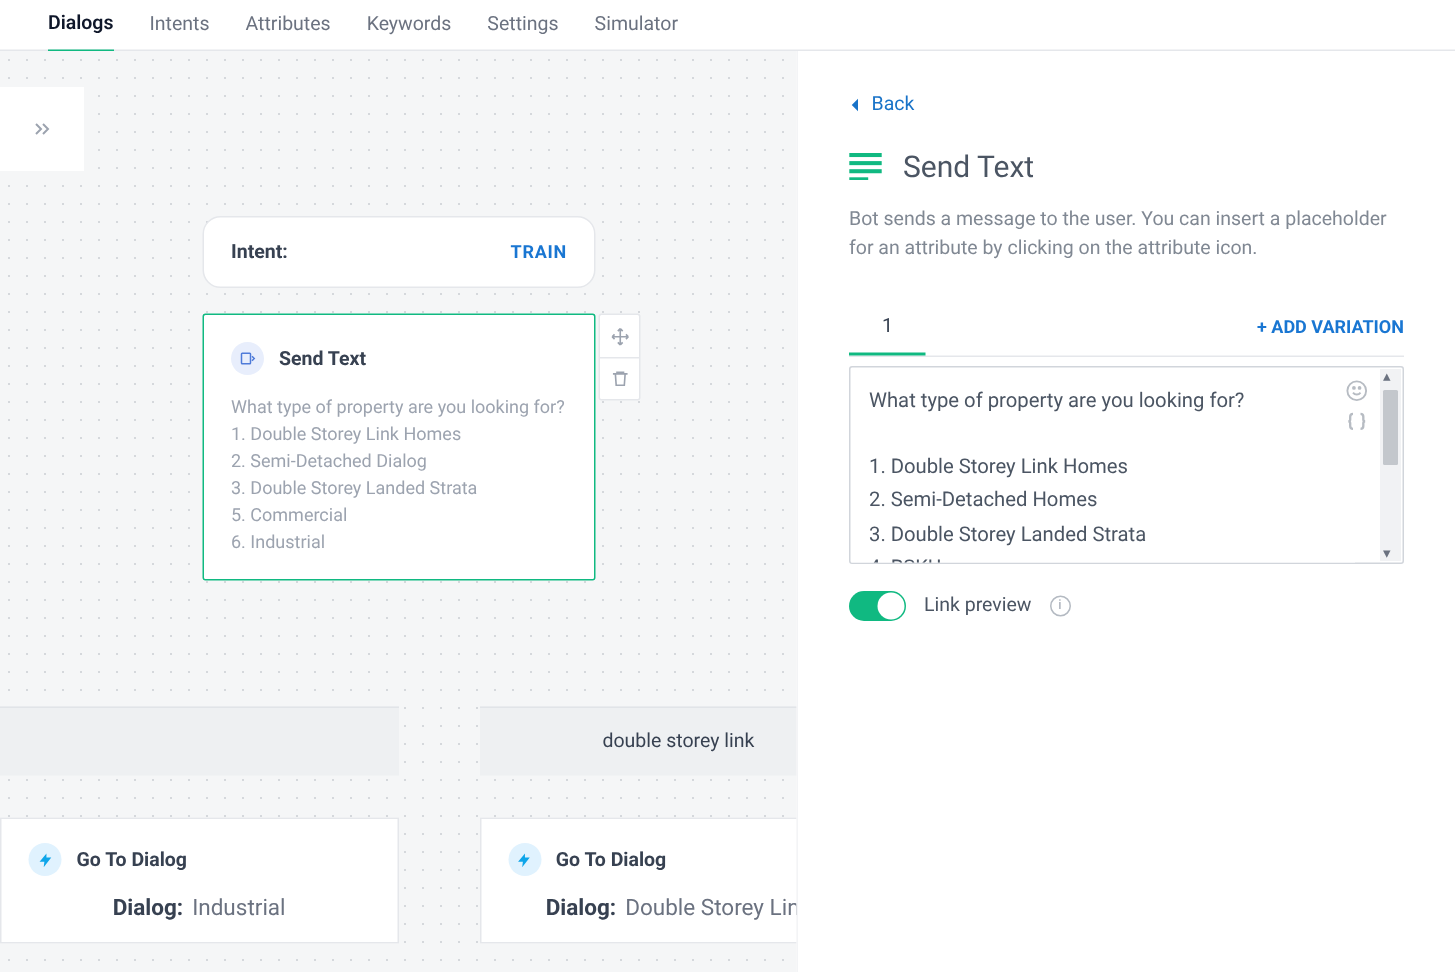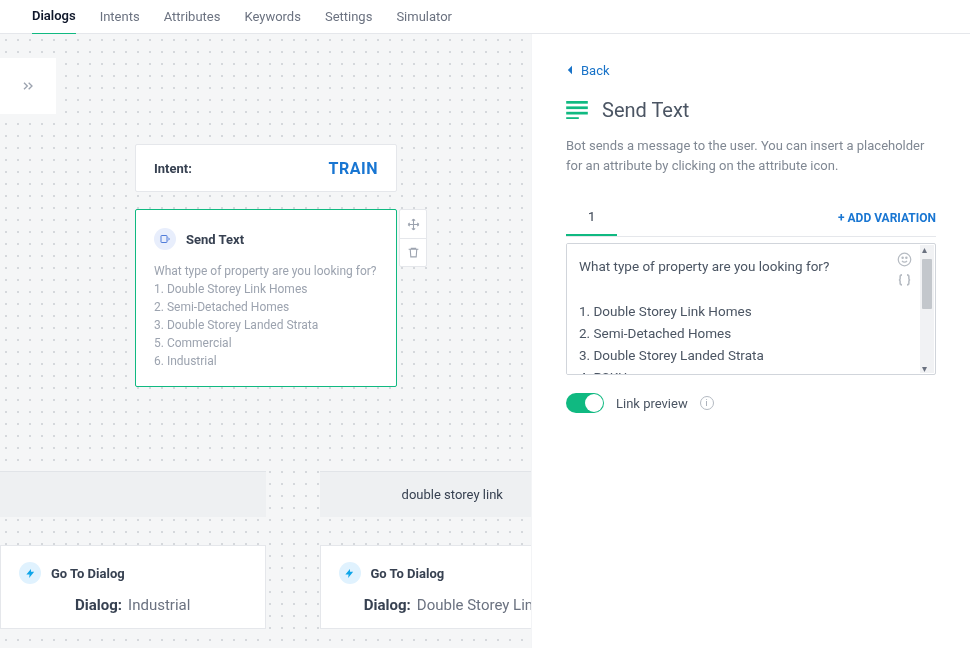--- a/index.html
+++ b/index.html
@@ -54,28 +54,28 @@
     cursor: pointer;
   }
   .intent-card {
     position: absolute;
     top: 110px;
     left: 135px;
     width: 262px;
     height: 48px;
     background: #fff;
     border: 1px solid #e5e7eb;
-    border-radius: 2px;
+    border-radius: 12px;
     display: flex;
     align-items: center;
     justify-content: space-between;
     padding: 0 18px;
   }
   .intent-card .label { font-weight: 700; font-size: 13px; color: #374151; }
-  .intent-card .train { color: #1976d2; font-weight: 700; font-size: 16px; letter-spacing: 0.5px; cursor: pointer; }
+  .intent-card .train { color: #1976d2; font-weight: 700; font-size: 12px; letter-spacing: 0.5px; cursor: pointer; }
   .sendtext-card {
     position: absolute;
     top: 175px;
     left: 135px;
     width: 262px;
     background: #fff;
     border: 1.5px solid #10b981;
     border-radius: 2px;
     padding: 18px 18px 16px 18px;
   }
@@ -259,21 +259,21 @@
           <svg width="12" height="12" viewBox="0 0 24 24" fill="none" stroke="#4f7bd9" stroke-width="2">
               <rect x="4" y="5" width="12" height="14" rx="1"></rect>
               <path d="M18 9l3 3-3 3"></path>
             </svg>
         </span>
         <span class="title">Send Text</span>
       </div>
       <div class="body">
         <div>What type of property are you looking for?</div>
         <div>1. <span>Double Storey Link Homes</span></div>
-        <div>2. <span>Semi-Detached Homes</span></div>
+        <div>2. <span>Semi-Detached Dialog</span></div>
         <div>3. <span>Double Storey Landed Strata</span></div>
         <div>5. <span>Commercial</span></div>
         <div>6. <span>Industrial</span></div>
       </div>
     </div>
 
     <div class="card-actions">
       <div class="action">
         <svg width="13" height="13" viewBox="0 0 24 24" fill="none" stroke="currentColor" stroke-width="2">
             <path d="M12 2l3 3M12 2l-3 3M12 2v20M12 22l3-3M12 22l-3-3M2 12l3 3M2 12l3-3M2 12h20M22 12l-3 3M22 12l-3-3"></path>

